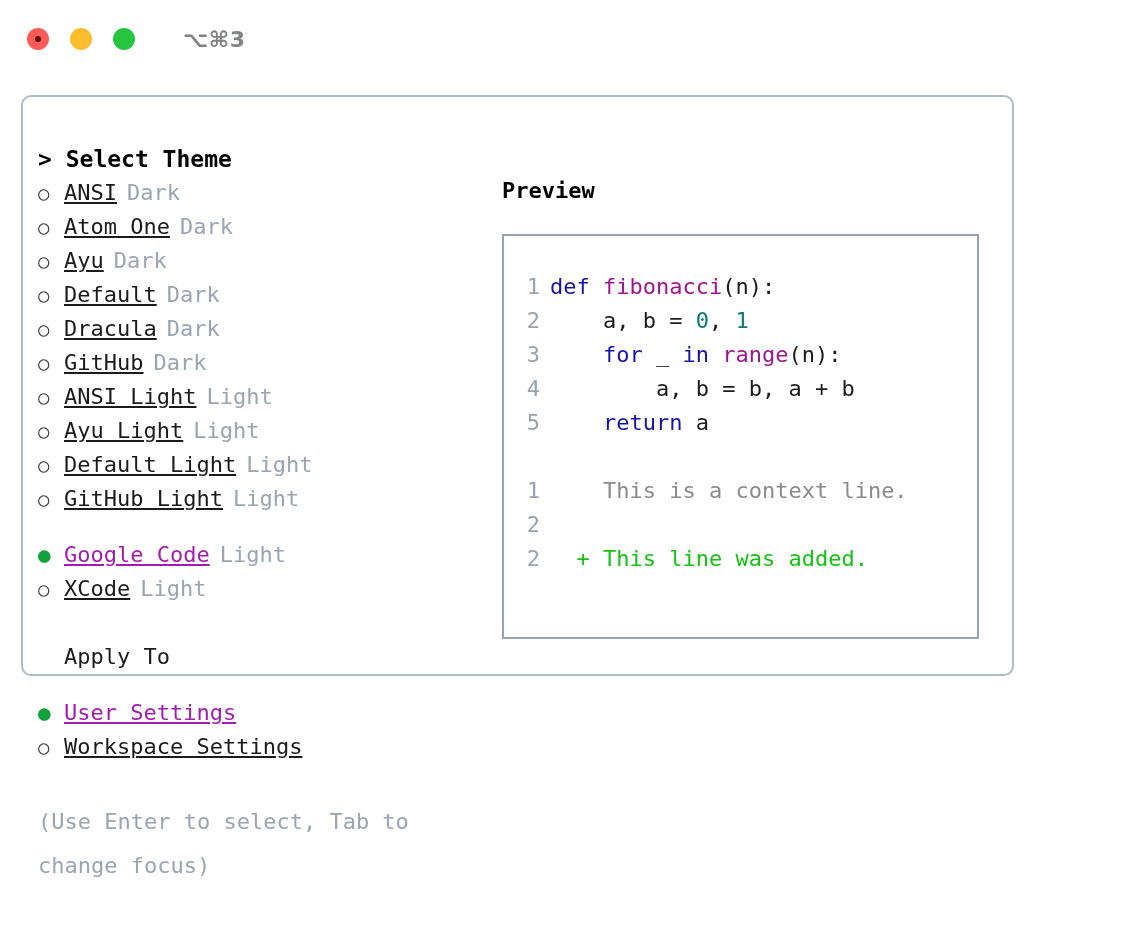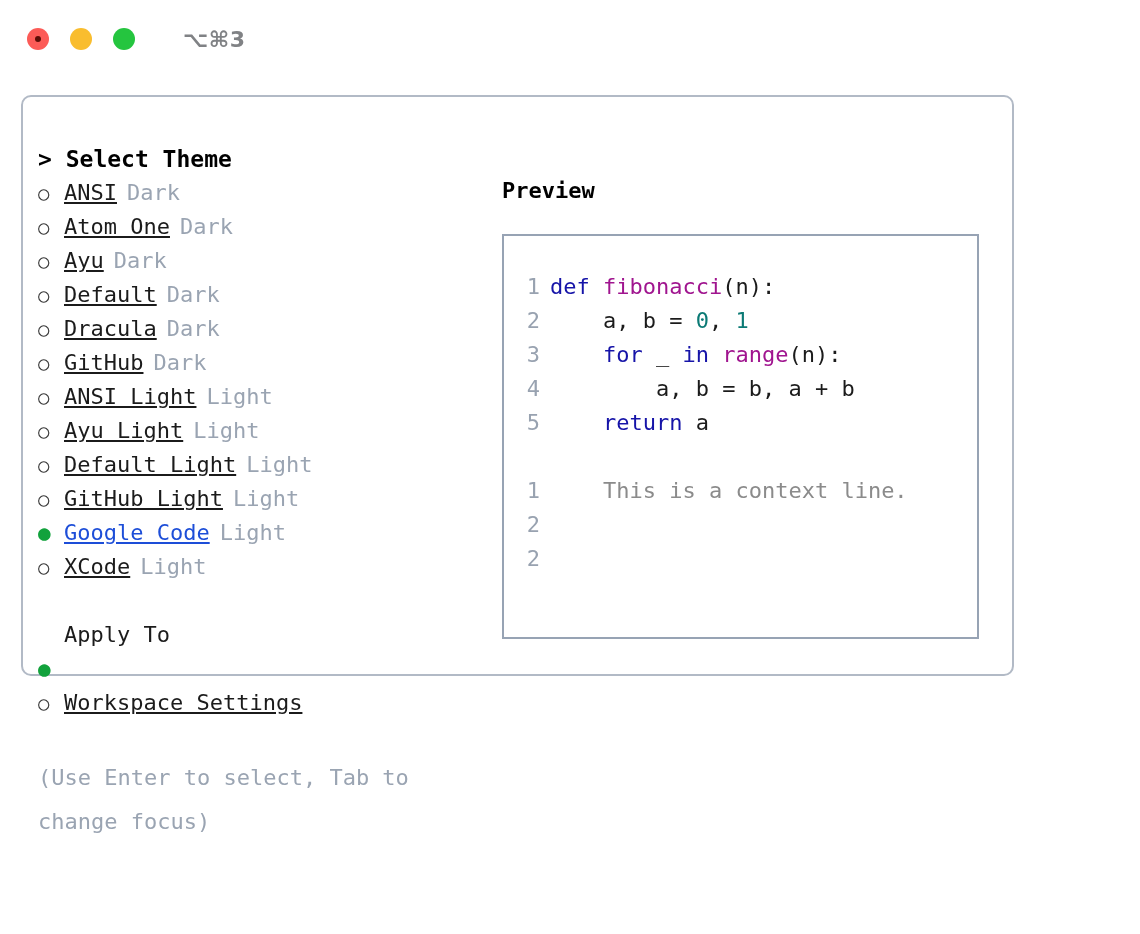--- a/index.html
+++ b/index.html
@@ -104,21 +104,22 @@
   }
   .bullet.sel {
     color: #12a23c;
     font-size: 21px;
   }
   .opt-label {
     color: #1b1b1b;
     text-decoration: underline;
   }
   .opt-row.selected .opt-label {
-    color: #1d4ed8;
+    color: #a21caf;
+    margin-top: 22px;
   }
   .opt-tag {
     color: #9aa4b2;
     margin-left: 10px;
   }
 
   .section-spacer { height: 34px; }
 
   .section-header {
     font-size: 22px;
@@ -219,21 +220,21 @@
             <div class="opt-row"><span class="bullet">○</span><span class="opt-label">GitHub Light</span><span class="opt-tag">Light</span></div>
             <div class="opt-row selected"><span class="bullet sel">●</span><span class="opt-label">Google Code</span><span class="opt-tag">Light</span></div>
             <div class="opt-row"><span class="bullet">○</span><span class="opt-label">XCode</span><span class="opt-tag">Light</span></div>
           </div>
 
         <div class="section-spacer"></div>
 
         <div class="section-header">Apply To</div>
 
         <div id="apply-items">
-            <div class="opt-row selected"><span class="bullet sel">●</span></div>
+            <div class="opt-row selected"><span class="bullet sel">●</span><span class="opt-label">User Settings</span></div>
             <div class="opt-row"><span class="bullet">○</span><span class="opt-label">Workspace Settings</span></div>
           </div>
 
         <div class="hint">(Use Enter to select, Tab to change focus)</div>
       </div>
 
       <div class="right-col">
         <div class="preview-title">Preview</div>
 
         <div class="preview-box">
@@ -241,20 +242,20 @@
               <div class="code-line"><span class="ln">1</span><span class="code-text"><span class="tok-kw">def</span><span class="tok-pl"> </span><span class="tok-fn">fibonacci</span><span class="tok-pl">(n):</span></span></div>
               <div class="code-line"><span class="ln">2</span><span class="code-text"><span class="tok-pl">    </span><span class="tok-pl">a, b = </span><span class="tok-num">0</span><span class="tok-pl">, </span><span class="tok-num">1</span></span></div>
               <div class="code-line"><span class="ln">3</span><span class="code-text"><span class="tok-pl">    </span><span class="tok-kw">for</span><span class="tok-pl"> _ </span><span class="tok-kw">in</span><span class="tok-pl"> </span><span class="tok-fn">range</span><span class="tok-pl">(n):</span></span></div>
               <div class="code-line"><span class="ln">4</span><span class="code-text"><span class="tok-pl">        </span><span class="tok-pl">a, b = b, a + b</span></span></div>
               <div class="code-line"><span class="ln">5</span><span class="code-text"><span class="tok-pl">    </span><span class="tok-kw">return</span><span class="tok-pl"> a</span></span></div>
             </div>
           <div class="blank-line"></div>
           <div id="diff-block">
               <div class="code-line"><span class="ln">1</span><span class="code-text diff-ctx">    This is a context line.</span></div>
               <div class="code-line"><span class="ln">2</span></div>
-              <div class="code-line"><span class="ln">2</span></div>
+              <div class="code-line"><span class="ln">2</span><span class="code-text diff-add">  + This line was added.</span></div>
             </div>
         </div>
       </div>
 
     </div>
   </div>
 </div>
 
 </body></html>

